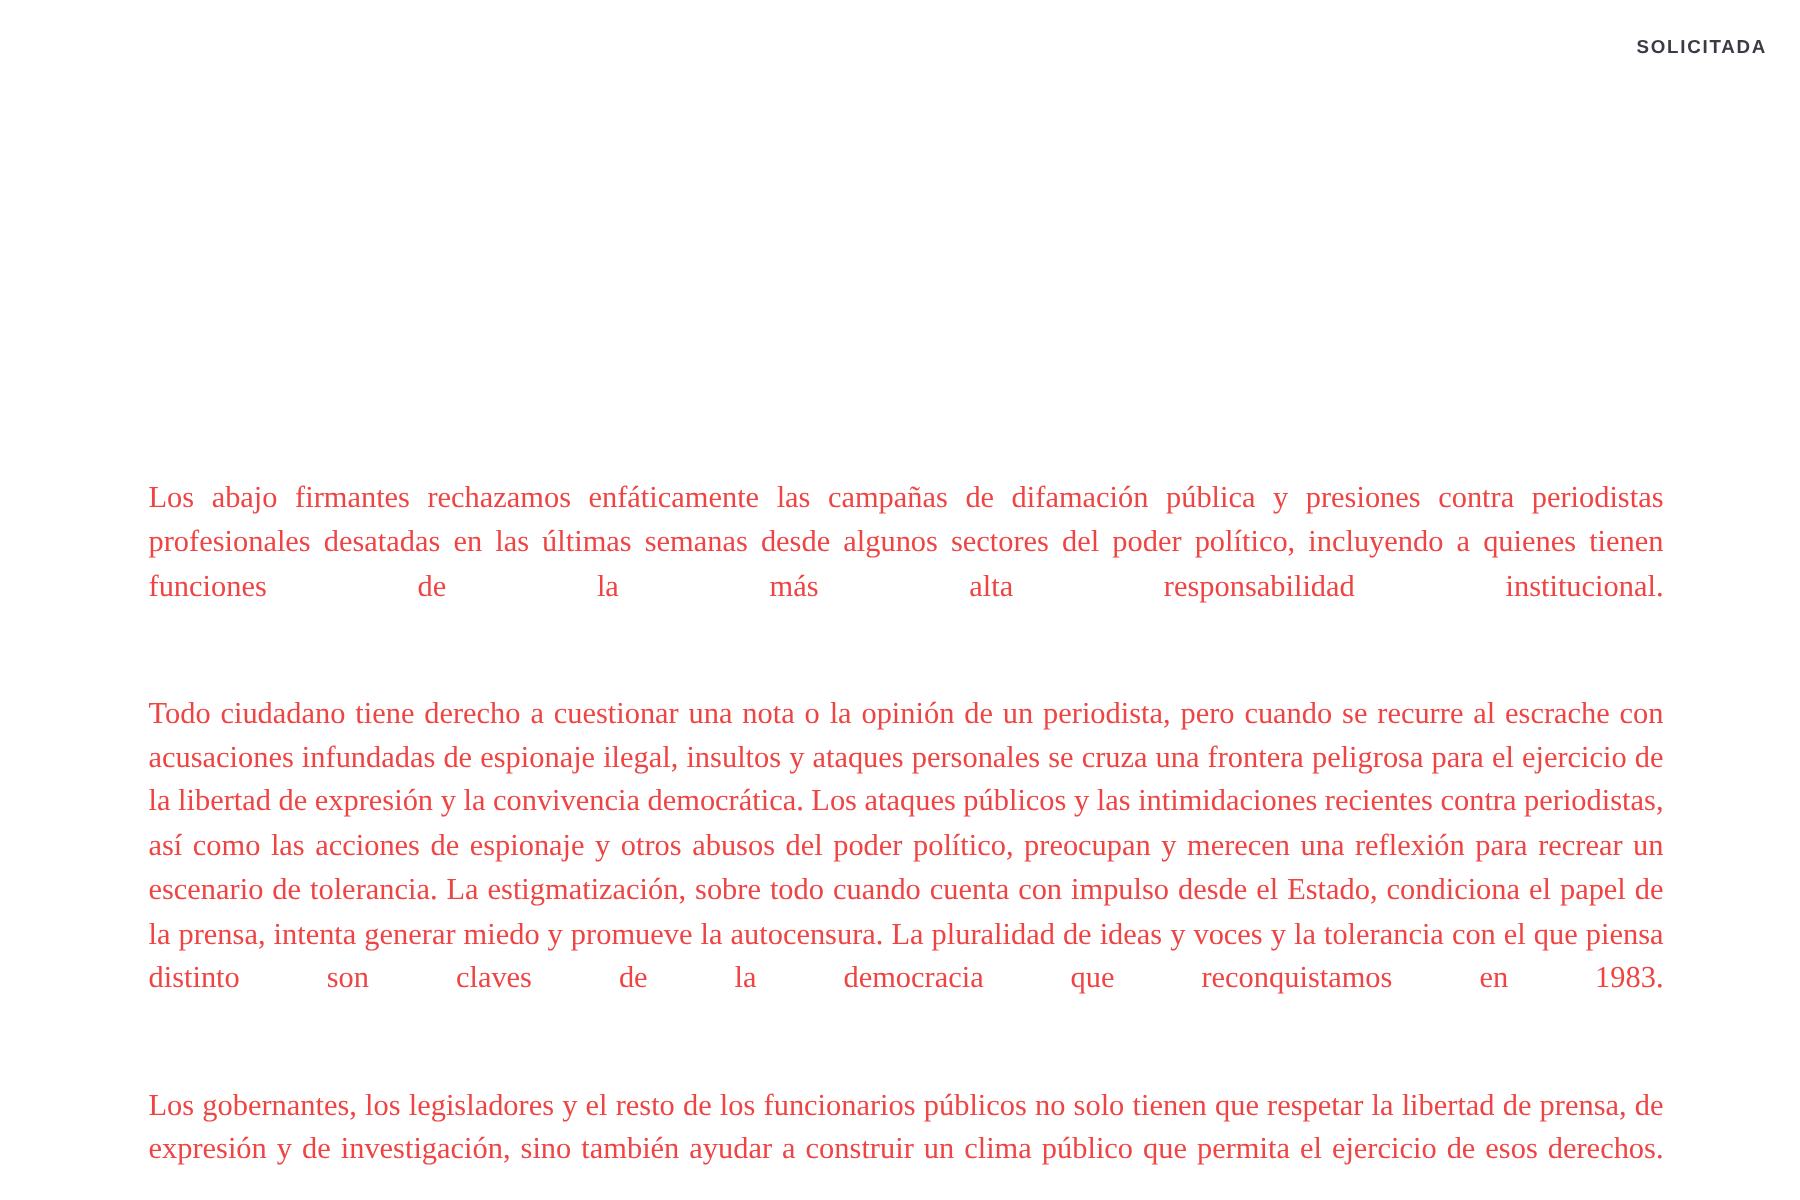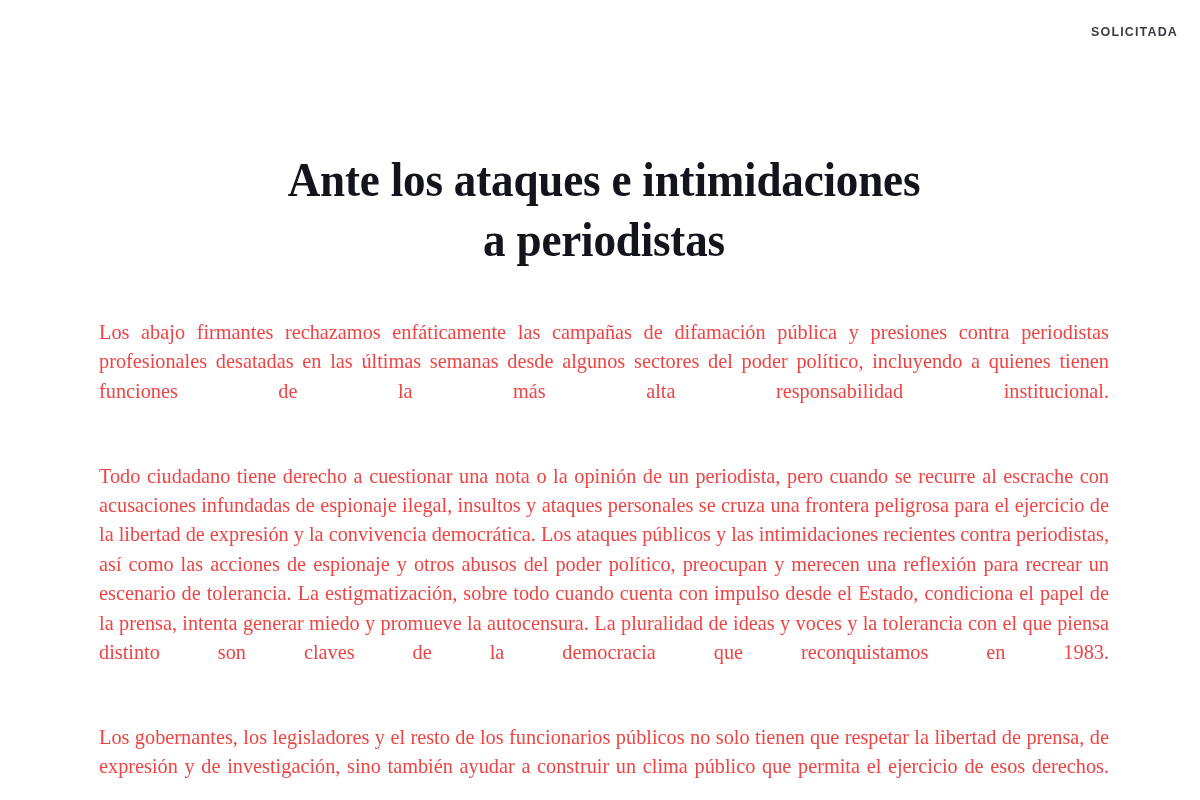--- a/index.html
+++ b/index.html
@@ -94,24 +94,20 @@
 </style>
 </head>
 <body>
 
 <div class="page">
 
   <div class="kicker-row">
     <span class="kicker">SOLICITADA</span>
   </div>
 
-  <div class="headline-wrap">
-    <h1 class="headline">Ante los ataques e intimidaciones
-a periodistas</h1>
-  </div>
 
   <div class="article">
     <p class="para">Los abajo firmantes rechazamos enfáticamente las campañas de difamación pública y presiones contra periodistas profesionales desatadas en las últimas semanas desde algunos sectores del poder político, incluyendo a quienes tienen funciones de la más alta responsabilidad institucional.</p>
     <p class="para">Todo ciudadano tiene derecho a cuestionar una nota o la opinión de un periodista, pero cuando se recurre al escrache con acusaciones infundadas de espionaje ilegal, insultos y ataques personales se cruza una frontera peligrosa para el ejercicio de la libertad de expresión y la convivencia democrática. Los ataques públicos y las intimidaciones recientes contra periodistas, así como las acciones de espionaje y otros abusos del poder político, preocupan y merecen una reflexión para recrear un escenario de tolerancia. La estigmatización, sobre todo cuando cuenta con impulso desde el Estado, condiciona el papel de la prensa, intenta generar miedo y promueve la autocensura. La pluralidad de ideas y voces y la tolerancia con el que piensa distinto son claves de la democracia que reconquistamos en 1983.</p>
     <p class="para">Los gobernantes, los legisladores y el resto de los funcionarios públicos no solo tienen que respetar la libertad de prensa, de expresión y de investigación, sino también ayudar a construir un clima público que permita el ejercicio de esos derechos.</p>
   </div>
 
 </div>
 
 </body></html>

